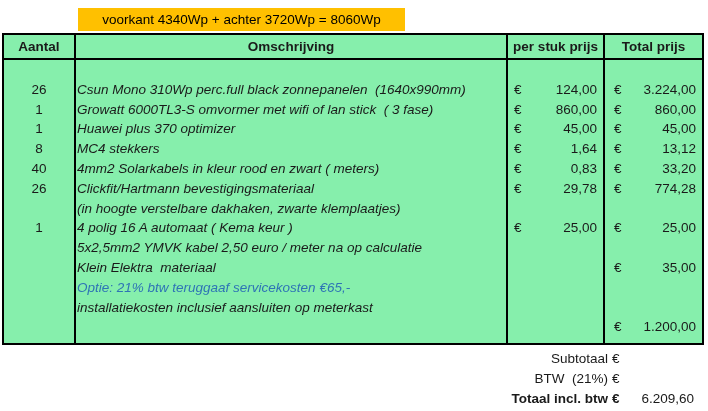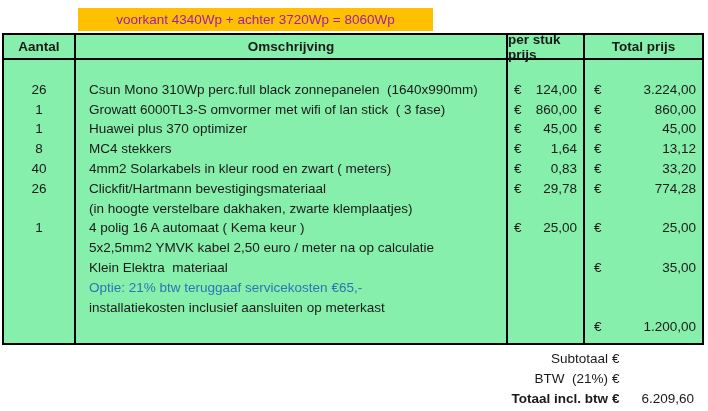--- a/index.html
+++ b/index.html
@@ -9,44 +9,44 @@
     --text-c:#1a1a1a;
   }
   html,body{margin:0;padding:0;}
   body{
     width:708px;height:411px;background:#ffffff;
     font-family:"Liberation Sans","DejaVu Sans",sans-serif;
     color:var(--text-c);
     position:relative;overflow:hidden;
   }
   .banner{
-    position:absolute;left:78px;top:8px;width:355px;height:23px;
+    position:absolute;left:78px;top:8px;width:327px;height:23px;
     background:var(--banner-bg);
     display:flex;align-items:center;justify-content:center;
-    font-size:13.5px;color:#a21caf;white-space:pre;
+    font-size:13.5px;color:#000000;white-space:pre;
   }
   .qtable{
     position:absolute;left:2px;top:33px;width:702px;height:312px;
     border:2px solid var(--border-c);box-sizing:border-box;
     background:#86efac;
   }
   .thead{display:flex;height:23px;border-bottom:2px solid var(--border-c);}
   .th{
     display:flex;align-items:center;justify-content:center;
     font-weight:bold;font-size:13.5px;box-sizing:border-box;
   }
   .tbody{display:flex;height:283px;}
   .col{box-sizing:border-box;overflow:hidden;}
   .w-qty{width:72px;border-right:2px solid var(--border-c);}
   .w-desc{width:432px;border-right:2px solid var(--border-c);}
-  .w-unit{width:77px;border-right:2px solid var(--border-c);}
+  .w-unit{width:97px;border-right:2px solid var(--border-c);}
   .w-total{flex:1;}
   .line{height:19.8px;line-height:19.8px;font-size:13.5px;}
   .col-qty .line{text-align:center;}
-  .col-desc .line{padding-left:13px;white-space:pre;}
+  .col-desc .line{padding-left:1px;white-space:pre;font-style:italic;}
   .col-desc .line.blue{color:var(--optie-blue);}
   .price{display:flex;justify-content:space-between;padding:0 6px;}
   .price.total{padding-left:9px;}
   .summary{
     position:absolute;left:2px;top:349px;width:692px;font-size:13.5px;
   }
   .sum-row{display:flex;height:20px;line-height:20px;}
   .sum-label{flex:1;text-align:right;white-space:pre;}
   .sum-cur{width:16px;padding-left:4px;box-sizing:border-box;}
   .sum-amount{width:70px;text-align:right;margin-top:40px;}

